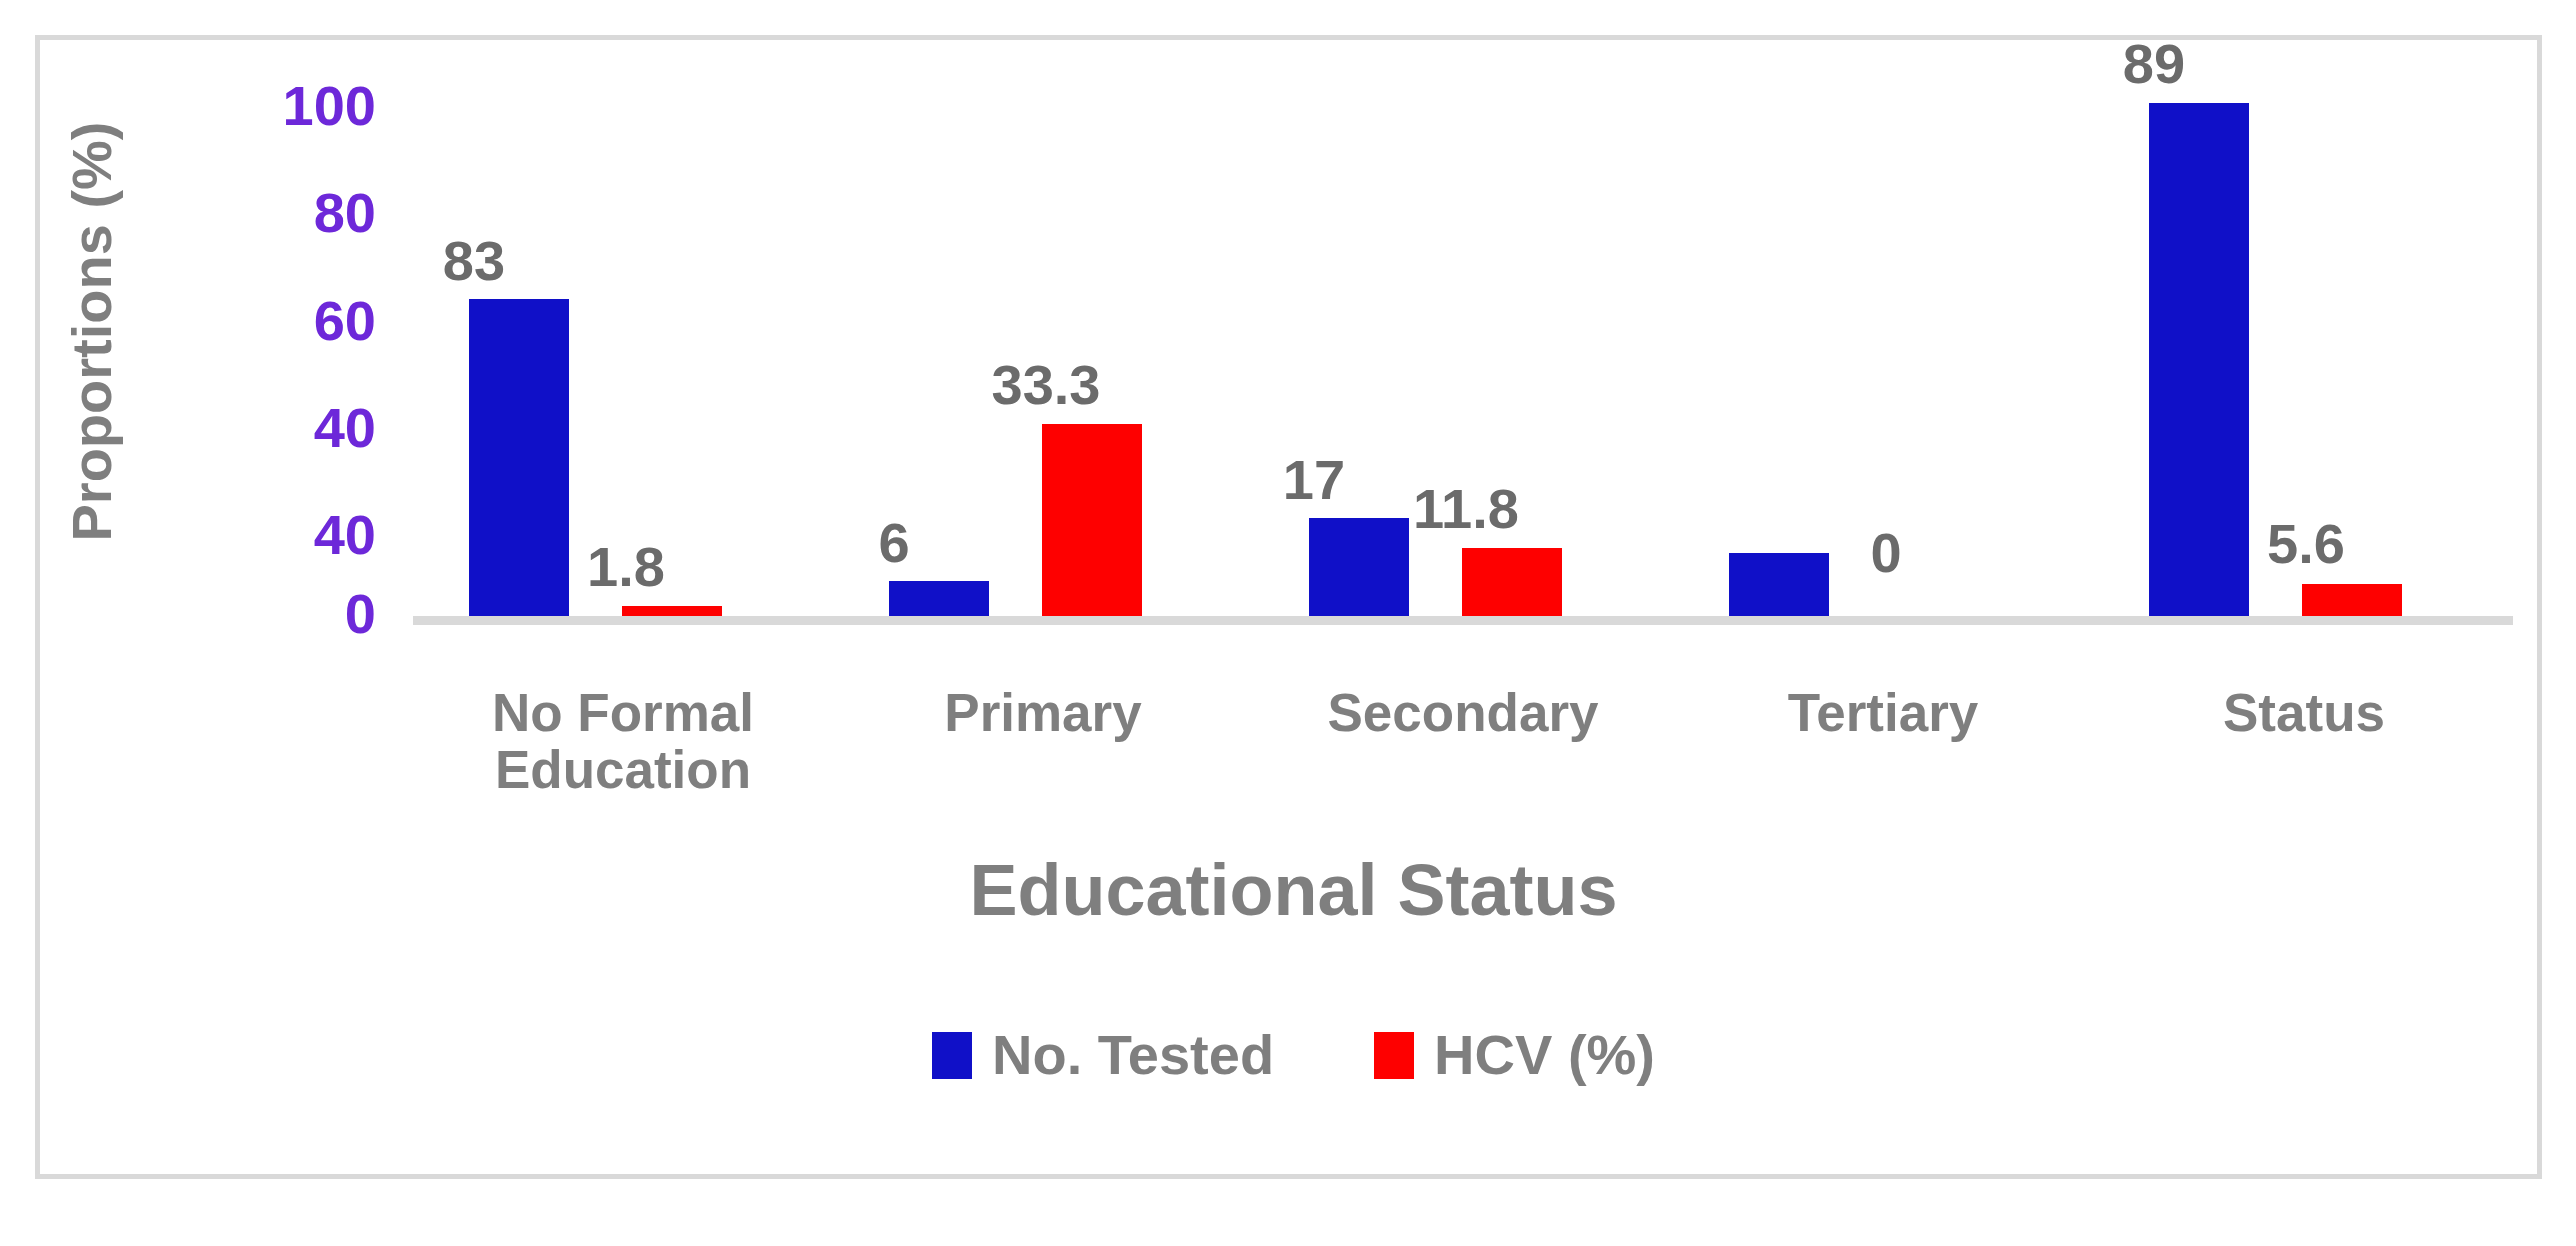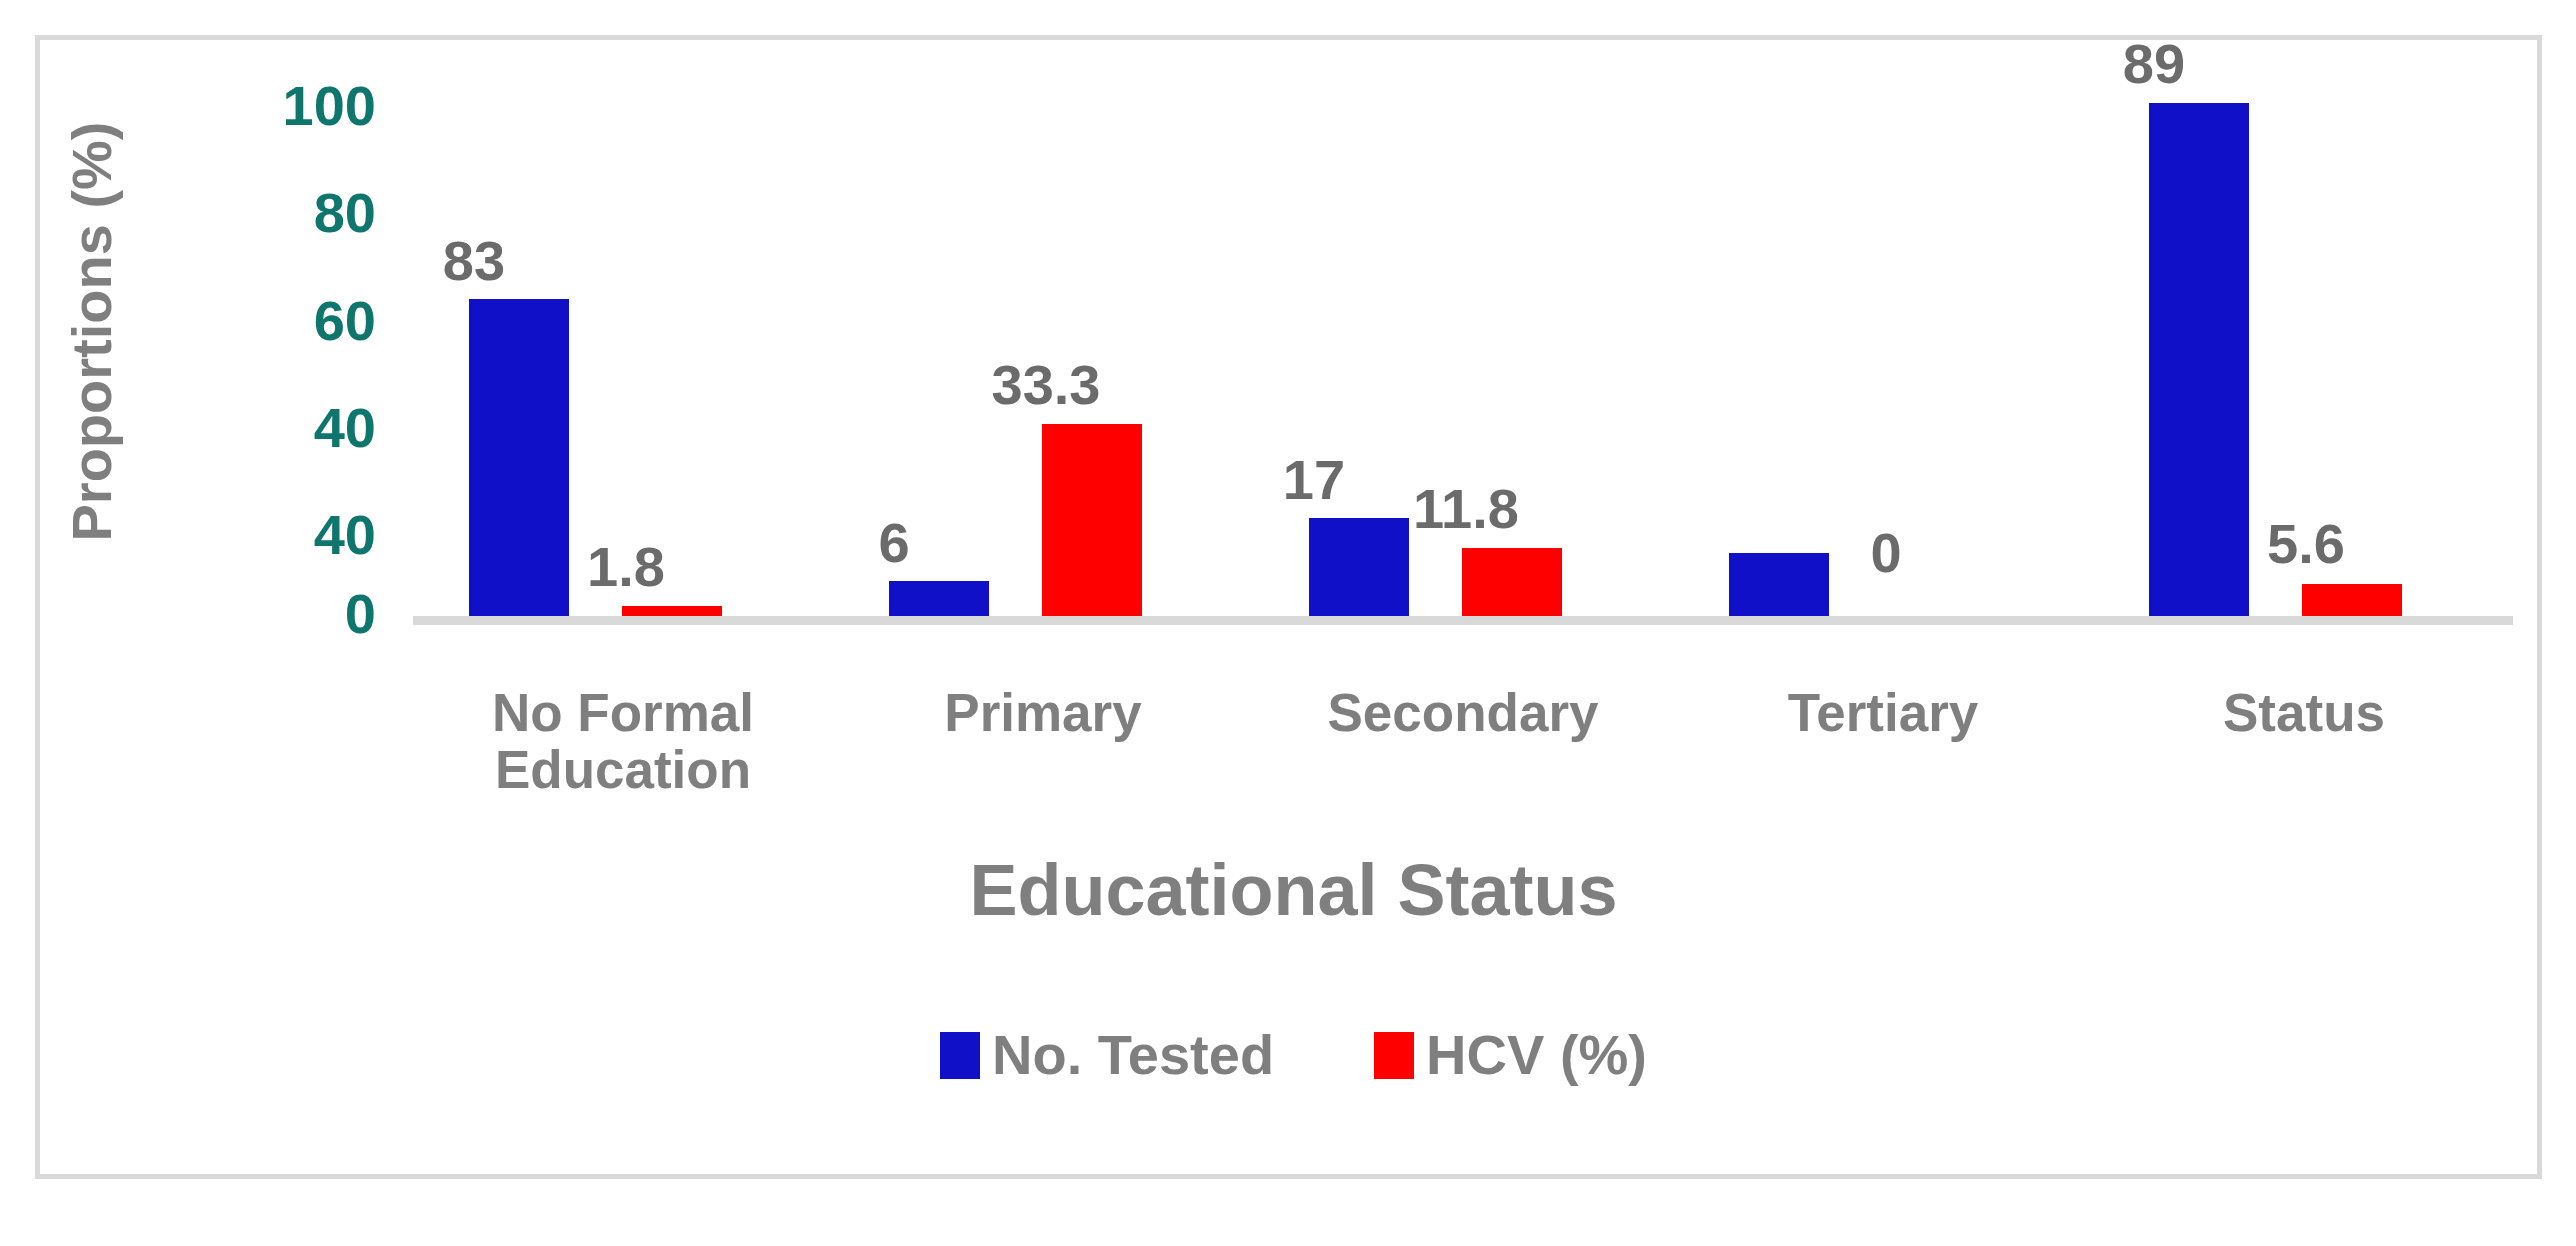--- a/index.html
+++ b/index.html
@@ -45,21 +45,21 @@
   }
 
   
   .y-tick {
     position: absolute;
     left: 191px;
     width: 145px;
     text-align: right;
     font-size: 56px;
     font-weight: bold;
-    color: #0f766e;
+    color: #6d28d9;
     line-height: 1;
   }
 
   
   #axis-line {
     position: absolute;
     left: 373px;
     top: 576px;
     width: 2100px;
     height: 9px;
@@ -143,21 +143,21 @@
     top: 987px;
     width: 2507px;
     display: flex;
     justify-content: center;
     align-items: center;
     gap: 100px;
   }
   .legend-item {
     display: flex;
     align-items: center;
-    gap: 12px;
+    gap: 20px;
   }
   .legend-swatch {
     width: 40px;
     height: 47px;
     flex: 0 0 auto;
   }
   .legend-text {
     font-size: 56px;
     font-weight: bold;
     color: #7f7f7f;

